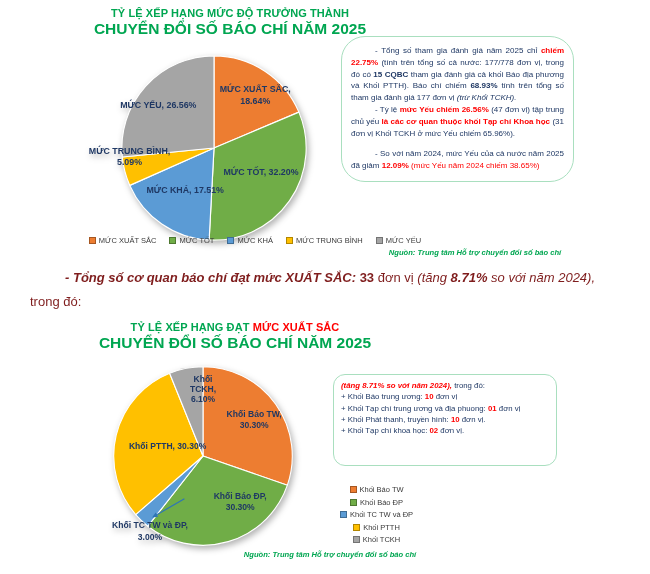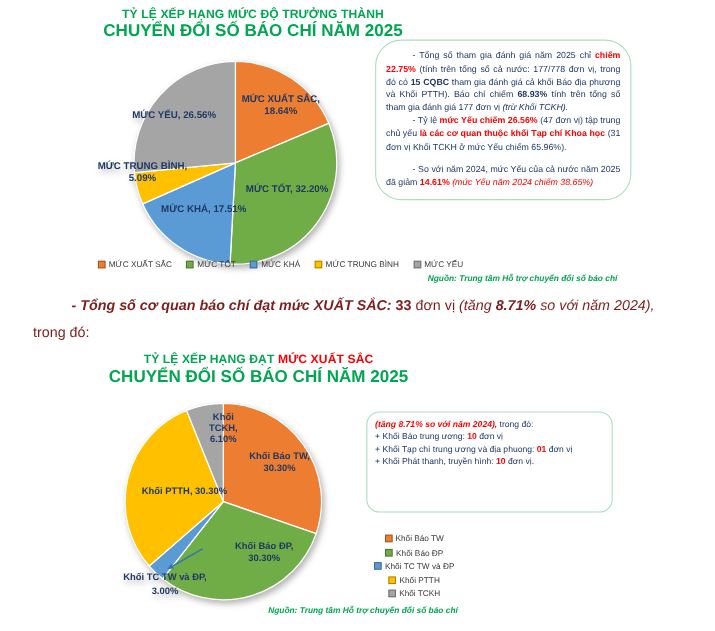--- a/index.html
+++ b/index.html
@@ -22,21 +22,21 @@
   #box2{left:333px;top:374px;width:224px;min-height:92px;border-radius:12px;
         padding:5px 7px;font-size:7.8px;line-height:11.3px;box-sizing:border-box;}
   #box2 .ln{margin:0;}
 
   
   .sg-n{}
   .sg-b{font-weight:bold;}
   .sg-i{font-style:italic;}
   .sg-bi{font-weight:bold;font-style:italic;}
   .sg-r{color:#FF0000;font-weight:bold;}
-  .sg-ri{color:#FF0000;font-style:italic;}
+  .sg-ri{color:#FF0000;}
   .sg-rbi{color:#FF0000;font-weight:bold;font-style:italic;}
 
   
   #summary{left:30px;top:266px;width:616px;color:#7f1d1d;font-size:13px;line-height:24px;}
   #summary .l1{text-indent:35px;}
 
   
   svg.pie{overflow:visible;filter:drop-shadow(2px 3px 3px rgba(0,0,0,0.30));}
   .pie-label{font-family:"Liberation Sans","DejaVu Sans",sans-serif;font-weight:bold;
              fill:#1F3864;font-size:9.2px;}
@@ -70,21 +70,21 @@
       <text x="143" y="42" text-anchor="middle" class="pie-label"><tspan x="143" y="42">MỨC XUẤT SẮC,</tspan><tspan x="143" y="54">18.64%</tspan></text>
       <text x="149" y="128" text-anchor="middle" class="pie-label"><tspan x="149" y="128">MỨC TỐT, 32.20%</tspan></text>
       <text x="70" y="147" text-anchor="middle" class="pie-label"><tspan x="70" y="147">MỨC KHÁ, 17.51%</tspan></text>
       <text x="12" y="106" text-anchor="middle" class="pie-label"><tspan x="12" y="106">MỨC TRUNG BÌNH,</tspan><tspan x="12" y="117.5">5.09%</tspan></text>
       <text x="42" y="58" text-anchor="middle" class="pie-label"><tspan x="42" y="58">MỨC YẾU, 26.56%</tspan></text>
     </svg>
 
   <div id="box1" class="abs info-box">
     <p><span class="sg-n">- Tổng số tham gia đánh giá năm 2025 chỉ </span><span class="sg-r">chiếm 22.75%</span><span class="sg-n"> (tính trên tổng số cả nước: 177/778 đơn vị, trong đó có </span><span class="sg-b">15 CQBC</span><span class="sg-n"> tham gia đánh giá cả khối Báo địa phương và Khối PTTH). Báo chí chiếm </span><span class="sg-b">68.93%</span><span class="sg-n"> tính trên tổng số tham gia đánh giá 177 đơn vị </span><span class="sg-i">(trừ Khối TCKH).</span></p>
     <p><span class="sg-n">- Tỷ lệ </span><span class="sg-r">mức Yếu chiếm 26.56%</span><span class="sg-n"> (47 đơn vị) tập trung chủ yếu </span><span class="sg-r">là các cơ quan thuộc khối Tạp chí Khoa học</span><span class="sg-n"> (31 đơn vị Khối TCKH ở mức Yếu chiếm 65.96%).</span></p>
-    <p class="gap"><span class="sg-n">- So với năm 2024, mức Yếu của cả nước năm 2025 đã giảm </span><span class="sg-r">14.61%</span><span class="sg-n"> </span><span class="sg-ri">(mức Yếu năm 2024 chiếm 38.65%)</span></p>
+    <p class="gap"><span class="sg-n">- So với năm 2024, mức Yếu của cả nước năm 2025 đã giảm </span><span class="sg-r">12.09%</span><span class="sg-n"> </span><span class="sg-ri">(mức Yếu năm 2024 chiếm 38.65%)</span></p>
   </div>
 
   <div class="abs legend-row" style="left:75px;top:236px;width:360px;" id="legend0">
       <div class="legend-item">
         <span class="legend-marker" style="background: rgb(237, 125, 49);"></span>
         <span>MỨC XUẤT SẮC</span>
       </div>
       <div class="legend-item">
         <span class="legend-marker" style="background: rgb(112, 173, 71);"></span>
         <span>MỨC TỐT</span>
@@ -128,20 +128,21 @@
       <text x="43" y="177" text-anchor="middle" class="pie-label"><tspan x="43" y="177">Khối TC TW và ĐP,</tspan><tspan x="43" y="190">3.00%</tspan></text>
       <text x="62" y="93" text-anchor="middle" class="pie-label"><tspan x="62" y="93">Khối PTTH, 30.30%</tspan></text>
       <text x="100" y="20" text-anchor="middle" class="pie-label"><tspan x="100" y="20">Khối</tspan><tspan x="100" y="31">TCKH,</tspan><tspan x="100" y="42">6.10%</tspan></text>
     </svg>
 
   <div id="box2" class="abs info-box">
     <p class="ln"><span class="sg-rbi">(tăng 8.71% so với năm 2024),</span><span class="sg-n"> trong đó:</span></p>
     <p class="ln"><span class="sg-n">+ Khối Báo trung ương: </span><span class="sg-r">10</span><span class="sg-n"> đơn vị</span></p>
     <p class="ln"><span class="sg-n">+ Khối Tạp chí trung ương và địa phuong: </span><span class="sg-r">01</span><span class="sg-n"> đơn vị</span></p>
     <p class="ln"><span class="sg-n">+ Khối Phát thanh, truyền hình: </span><span class="sg-r">10</span><span class="sg-n"> đơn vị.</span></p>
+    <p class="ln"><span class="sg-n">+ Khối Tạp chí khoa học: </span><span class="sg-r">02</span><span class="sg-n"> đơn vị.</span></p>
   </div>
 
   <div class="abs legend-col" style="left:340px;top:485px;" id="legend1">
       <div class="legend-item">
         <span class="legend-marker" style="background: rgb(237, 125, 49);"></span>
         <span>Khối Báo TW</span>
       </div>
       <div class="legend-item">
         <span class="legend-marker" style="background: rgb(112, 173, 71);"></span>
         <span>Khối Báo ĐP</span>

